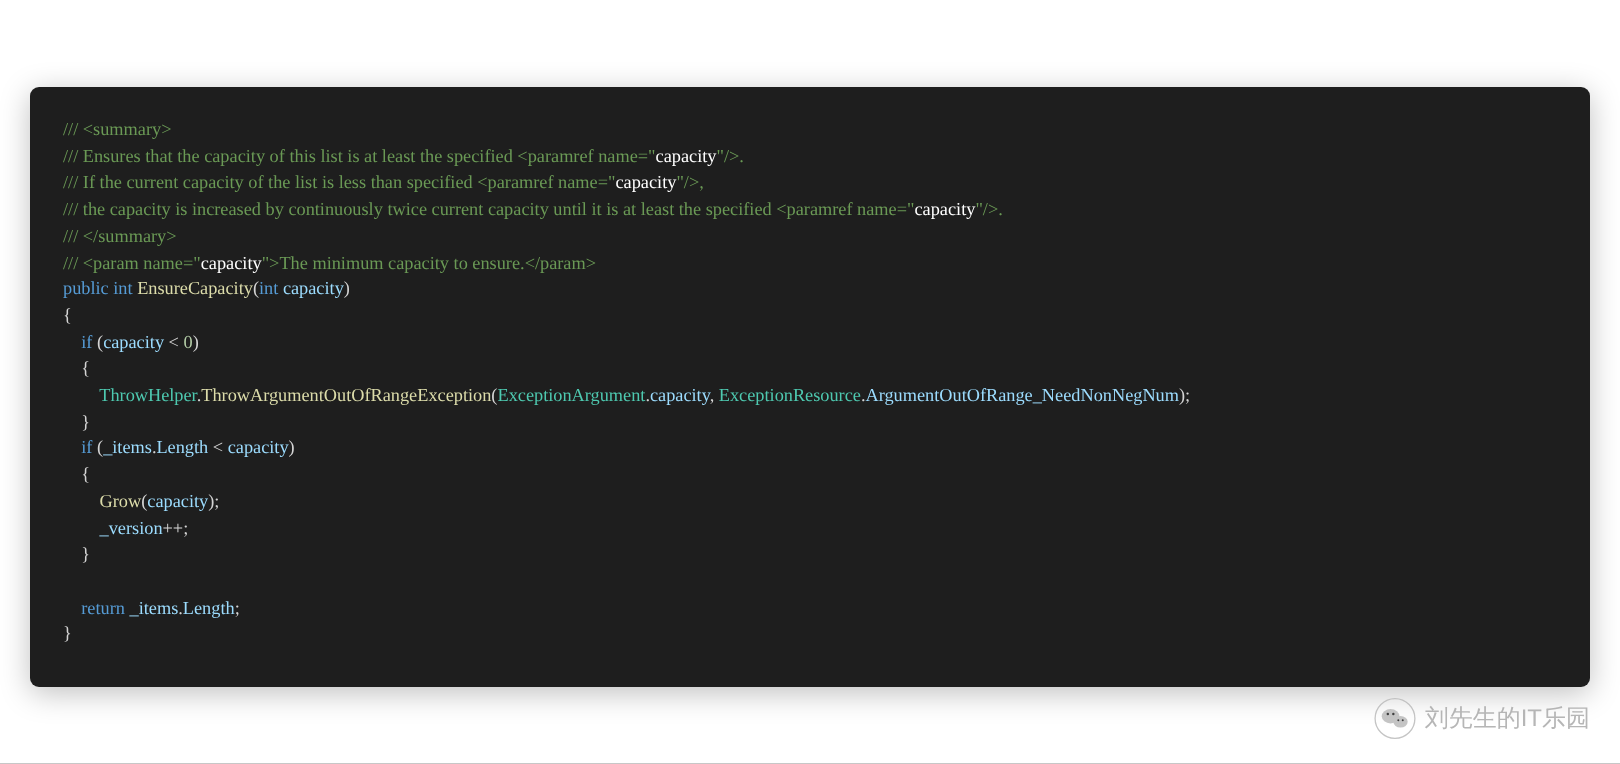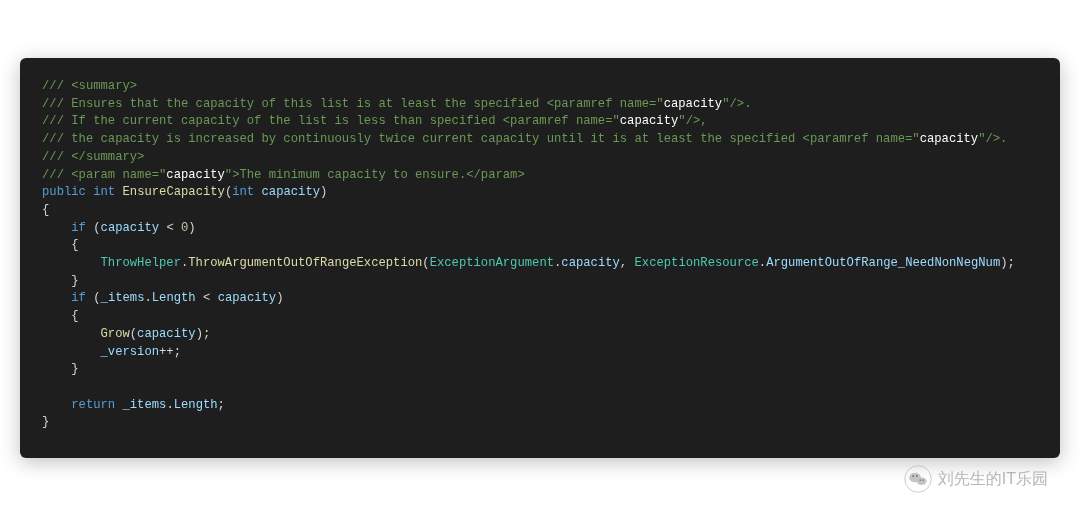--- a/index.html
+++ b/index.html
@@ -20,40 +20,40 @@
     background: #1e1e1e;
     border-radius: 6px;
     box-shadow: 0 4px 20px rgba(0,0,0,0.25);
     padding: 20px 22px;
     box-sizing: border-box;
     overflow: hidden;
   }
   pre {
     margin: 0;
     padding: 0;
-    font-family: Liberation Mono, monospace;
+    font-family: Liberation Serif, serif;
     font-size: 12.2px;
     line-height: 17.7px;
     color: #d4d4d4;
     white-space: pre;
   }
   .c-comment   { color: #6a9955; }
   .c-keyword   { color: #569cd6; }
   .c-type      { color: #4ec9b0; }
   .c-method    { color: #dcdcaa; }
   .c-param     { color: #9cdcfe; }
   .c-number    { color: #b5cea8; }
   .c-punc      { color: #d4d4d4; }
   .c-field     { color: #9cdcfe; }
   .c-string    { color: #ffffff; }
   .c-enum      { color: #9cdcfe; }
   .c-op        { color: #d4d4d4; }
   .watermark {
     position: absolute;
-    right: 32px;
+    right: 20px;
     bottom: 16px;
     display: flex;
     align-items: center;
     gap: 6px;
     color: #aaaaaa;
     font-family: -apple-system, 'PingFang SC', 'Microsoft YaHei', sans-serif;
     font-size: 16px;
     opacity: 0.85;
     pointer-events: none;
   }

